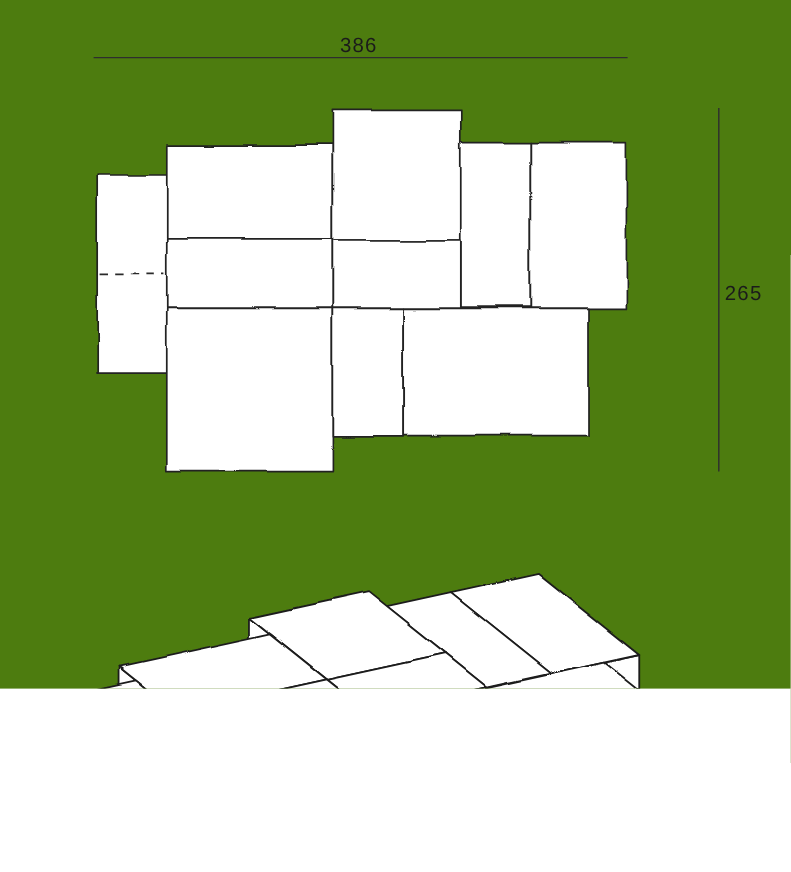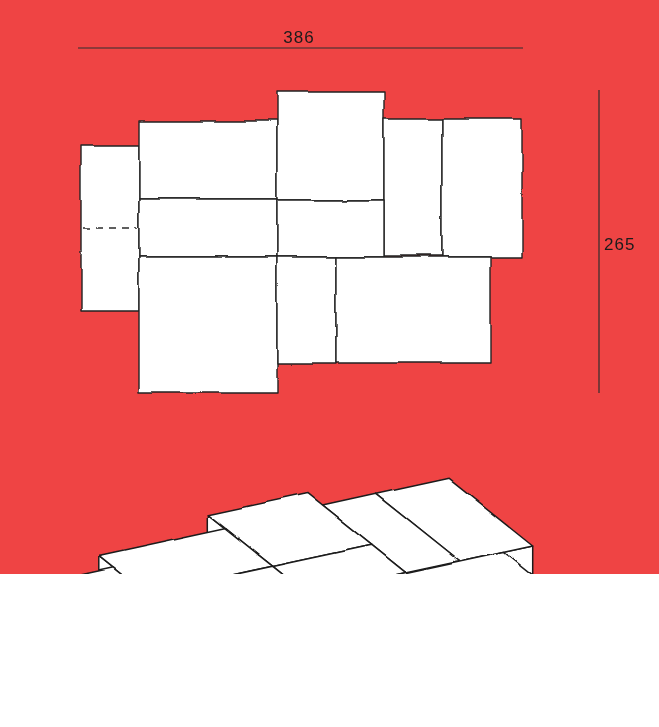--- a/index.html
+++ b/index.html
@@ -1,19 +1,19 @@
 <!DOCTYPE html>
 <html><head>
 <meta charset="utf-8">
 <style>
   html,body{margin:0;padding:0;background:#ffffff;}
   #canvas-wrap{
     position:relative;
     width:659px;height:574px;
-    background:#ef4444;
+    background:#4d7c0f;
     overflow:hidden;
     font-family:"Liberation Sans", sans-serif;
   }
   svg{display:block;}
   .sk-plan{fill:#ffffff;stroke:#222222;stroke-width:1.4;stroke-linejoin:round;}
   .sk-iso{fill:#ffffff;stroke:#1d1d1d;stroke-width:1.5;stroke-linejoin:round;stroke-linecap:round;}
   .seam{fill:none;stroke:#2a2a2a;stroke-width:1.3;stroke-dasharray:7 6;stroke-linecap:butt;}
   .dim-line{stroke:#2e2e2e;stroke-width:1.2;}
   .dim-text{
     font-family:"Liberation Sans", sans-serif;

